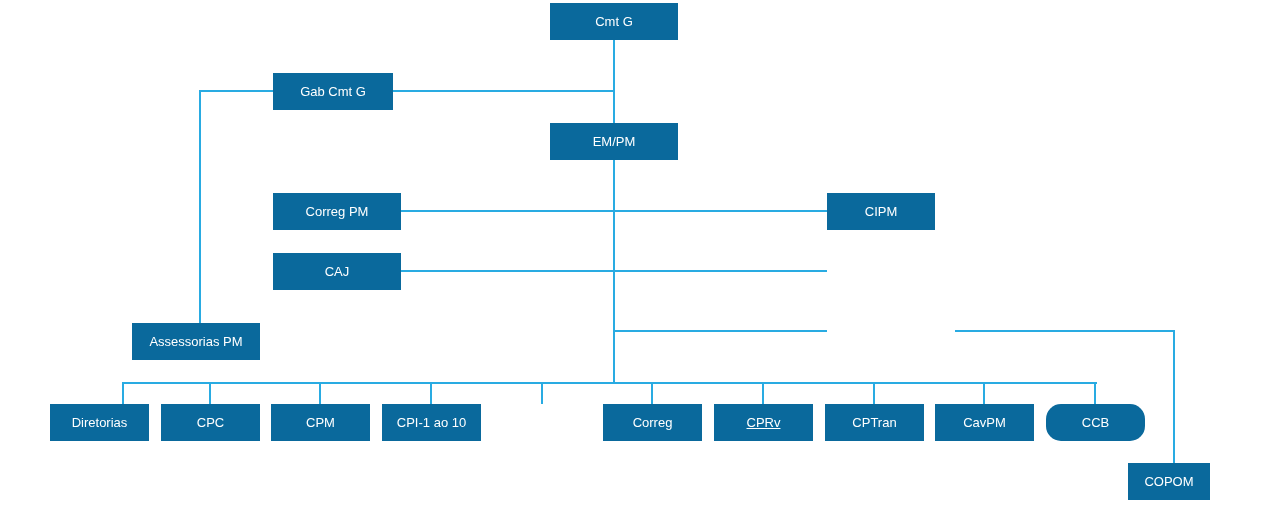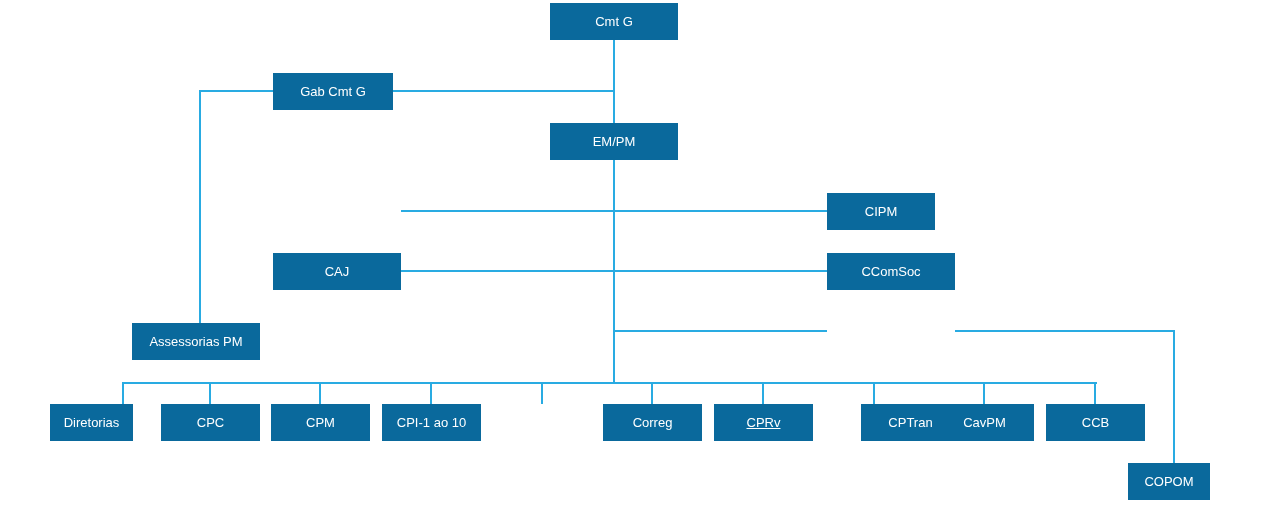--- a/index.html
+++ b/index.html
@@ -60,28 +60,28 @@
   <div class="vline" style="left:541px;  top:382px; height:22px;"></div>
   <div class="vline" style="left:651px;  top:382px; height:22px;"></div>
   <div class="vline" style="left:762px;  top:382px; height:22px;"></div>
   <div class="vline" style="left:873px;  top:382px; height:22px;"></div>
   <div class="vline" style="left:983px;  top:382px; height:22px;"></div>
   <div class="vline" style="left:1094px; top:382px; height:22px;"></div>
 
   <div class="node" style="left:550px;  top:3px;   width:128px; height:37px;">Cmt G</div>
   <div class="node" style="left:273px;  top:73px;  width:120px; height:37px;">Gab Cmt G</div>
   <div class="node" style="left:550px;  top:123px; width:128px; height:37px;">EM/PM</div>
+  <div class="node" style="left:273px;  top:193px; width:128px; height:37px;">Correg PM</div>
   <div class="node" style="left:827px;  top:193px; width:108px; height:37px;">CIPM</div>
   <div class="node" style="left:273px;  top:253px; width:128px; height:37px;">CAJ</div>
-  <div class="node" style="left:827px;  top:253px; width:128px; height:37px;">CComSoc</div>
   <div class="node" style="left:132px;  top:323px; width:128px; height:37px;">Assessorias PM</div>
-  <div class="node" style="left:50px;   top:404px; width:83px;  height:37px;">Diretorias</div>
+  <div class="node" style="left:50px;   top:404px; width:99px;  height:37px;">Diretorias</div>
   <div class="node" style="left:161px;  top:404px; width:99px;  height:37px;">CPC</div>
   <div class="node" style="left:271px;  top:404px; width:99px;  height:37px;">CPM</div>
   <div class="node" style="left:382px;  top:404px; width:99px;  height:37px;">CPI-1 ao 10</div>
   <div class="node" style="left:603px;  top:404px; width:99px;  height:37px;">Correg</div>
   <div class="node" style="left:714px;  top:404px; width:99px;  height:37px;text-decoration:underline;">CPRv</div>
-  <div class="node" style="left:825px;  top:404px; width:99px;  height:37px;margin-left:36px;">CPTran</div>
+  <div class="node" style="left:825px;  top:404px; width:99px;  height:37px;">CPTran</div>
   <div class="node" style="left:935px;  top:404px; width:99px;  height:37px;">CavPM</div>
-  <div class="node" style="left:1046px; top:404px; width:99px;  height:37px;">CCB</div>
+  <div class="node" style="left:1046px; top:404px; width:99px;  height:37px;border-radius:15px;">CCB</div>
   <div class="node" style="left:1128px; top:463px; width:82px;  height:37px;">COPOM</div>
 
 </div>
 
 </body></html>

